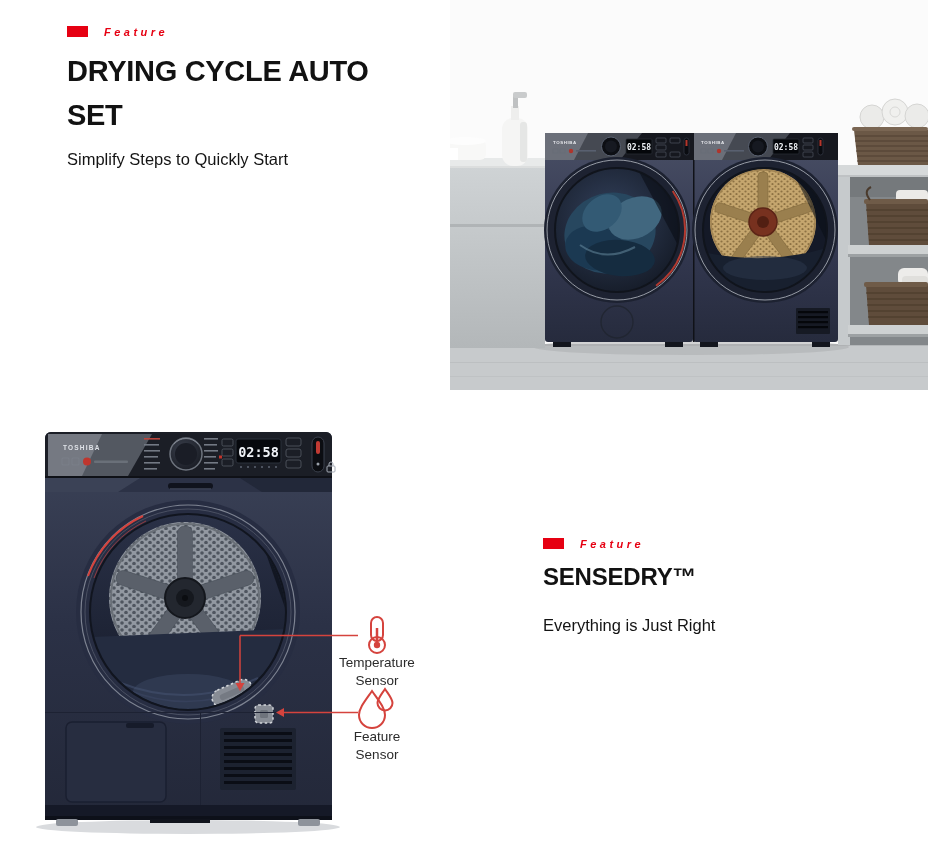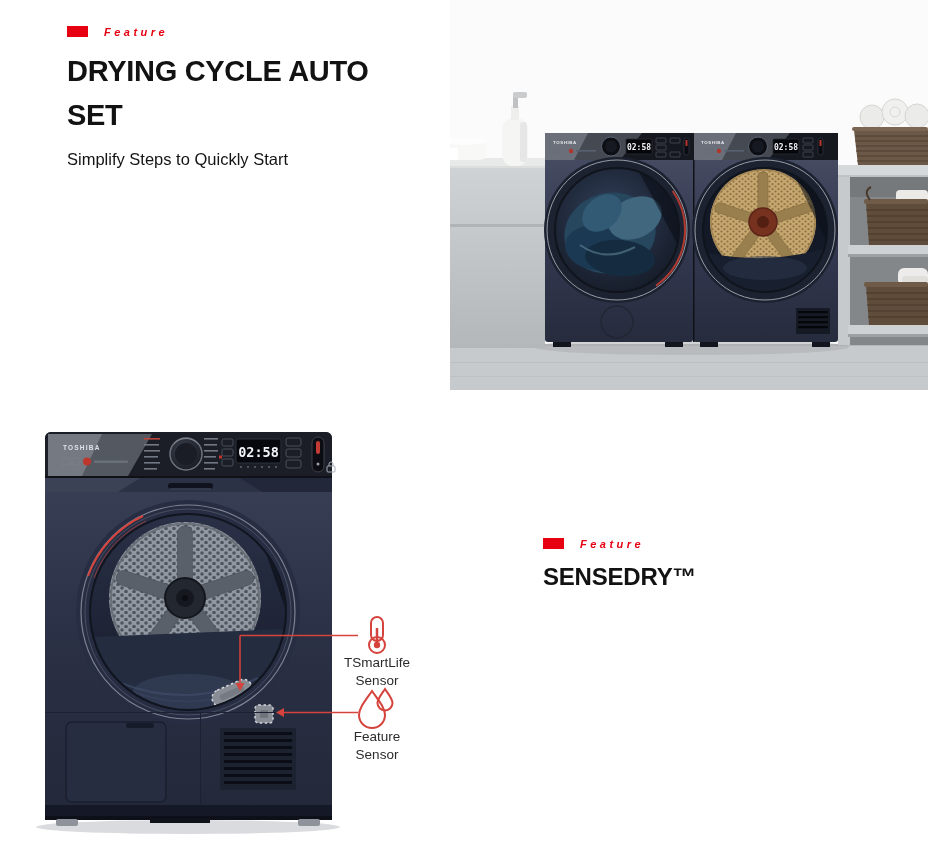--- a/index.html
+++ b/index.html
@@ -442,30 +442,31 @@
         <circle cx="377" cy="255" r="3.2" fill="#d5433d"></circle>
       </g>
 
       <g fill="none" stroke="#d5433d" stroke-width="2">
         <path d="M372,301 C365,311 359,318 359,325 a13,13 0 0 0 26,0 C385,318 379,311 372,301 Z"></path>
         <path d="M385,299 C381,305 377.5,309 377.5,313 a7.5,7.5 0 0 0 15,0 C392.5,309 389,305 385,299 Z"></path>
       </g>
     </svg>
 
     <div class="callout-label label-temp">
-      <span class="ln">TSmartLife</span>
+      <span class="ln">Temperature</span>
       <span class="ln">Sensor</span>
     </div>
     <div class="callout-label label-hum">
       <span class="ln">Feature</span>
       <span class="ln">Sensor</span>
     </div>
   </div>
 
   <section class="feature-block fb-br">
     <div class="tag-row">
       <span class="chip"></span>
       <span class="tag-label">Feature</span>
     </div>
     <h2 class="title-md">SENSEDRY™</h2>
+    <p class="subtitle">Everything is Just Right</p>
   </section>
 
 </div>
 
 </body></html>

